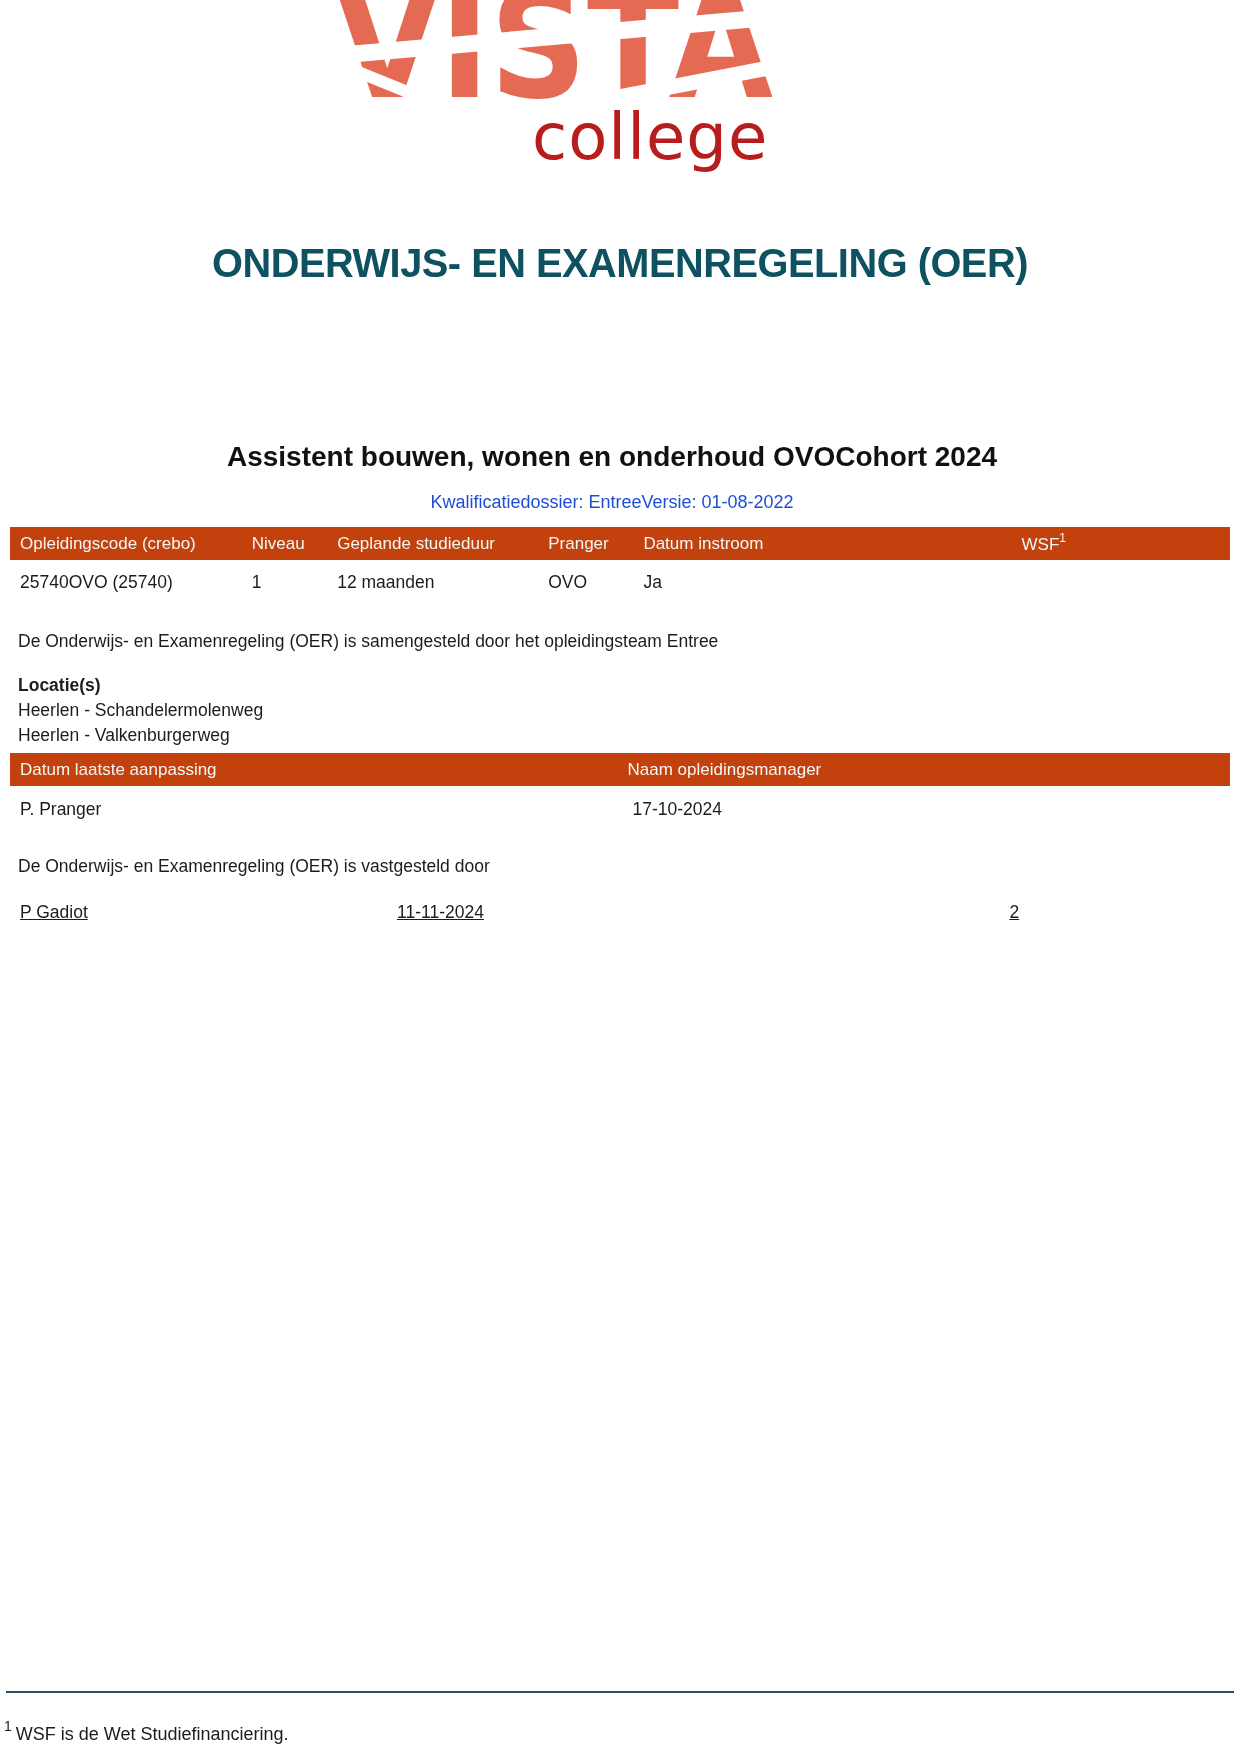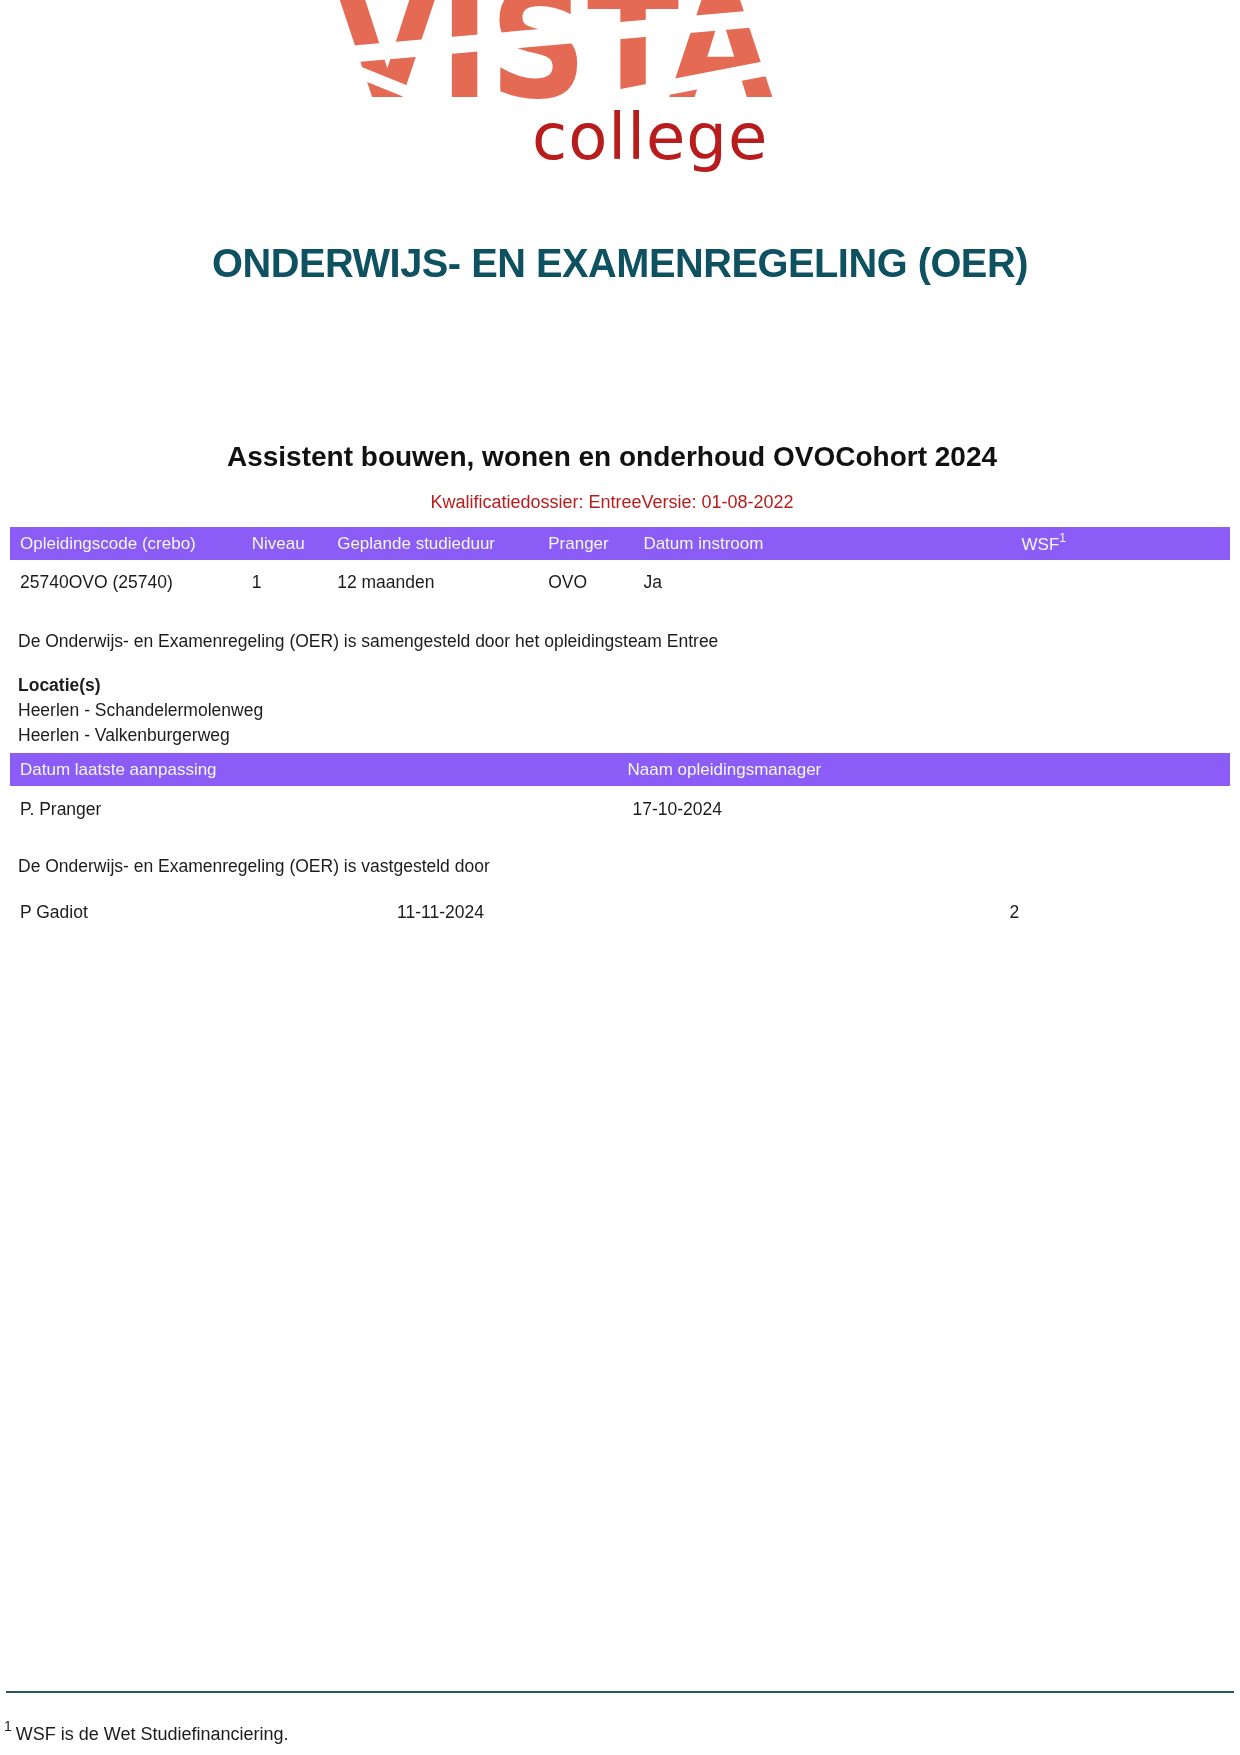--- a/index.html
+++ b/index.html
@@ -44,46 +44,46 @@
     color: #0e5160;
     transform: scaleX(0.97); transform-origin: center top;
   }
 
   
   .program-row {
     position: absolute; left: 18px; right: 34px;
     display: flex; justify-content: center; align-items: baseline;
   }
   .program-row.big { top: 441px; font-size: 28px; font-weight: 700; color: #111; }
-  .program-row.small { top: 492px; font-size: 18px; color: #b91c1c; }
+  .program-row.small { top: 492px; font-size: 18px; color: #1d4ed8; }
 
   
   .tbl { position: absolute; left: 10px; width: 1220px; }
   .tbl-head {
-    display: flex; background: #8b5cf6; color: #f2f7f7;
+    display: flex; background: #c2410c; color: #f2f7f7;
     height: 33px; align-items: center; font-size: 17px;
   }
   .tbl-row {
     display: flex; color: #1c1c1c; font-size: 17.5px;
     padding-top: 12px; height: 42px;
   }
   .cell { padding-left: 10px; white-space: nowrap; overflow: hidden; }
   .tbl-head .cell sup { font-size: 12px; position: relative; top: -1px; }
 
   .tbl-1 { top: 527px; }
   .t1c1 { width: 19.0%; } .t1c2 { width: 7.0%; } .t1c3 { width: 17.3%; }
   .t1c4 { width: 7.8%; }  .t1c5 { width: 31.0%; } .t1c6 { width: 17.9%; }
 
   .tbl-2 { top: 753px; }
   .t2c1 { width: 50.2%; } .t2c2 { width: 49.8%; }
   .tbl-2 .tbl-row { padding-top: 13px; }
 
   .tbl-3 { top: 887px; }
   .t3c1 { width: 30.9%; } .t3c2 { width: 50.2%; } .t3c3 { width: 18.9%; }
-  .tbl-3 .tbl-row { padding-top: 15px; }
+  .tbl-3 .tbl-row { padding-top: 15px; text-decoration: underline; }
 
   
   .composed-text { position: absolute; top: 631px; left: 18px; font-size: 17.5px; }
   .locations { position: absolute; top: 673px; left: 18px; font-size: 17.5px; line-height: 25px; }
   .locations .loc-label { font-weight: 700; }
   .established-text { position: absolute; top: 856px; left: 18px; font-size: 17.5px; }
 
   
   .footnote-rule {
     position: absolute; top: 1691px; left: 6px; width: 1228px;

